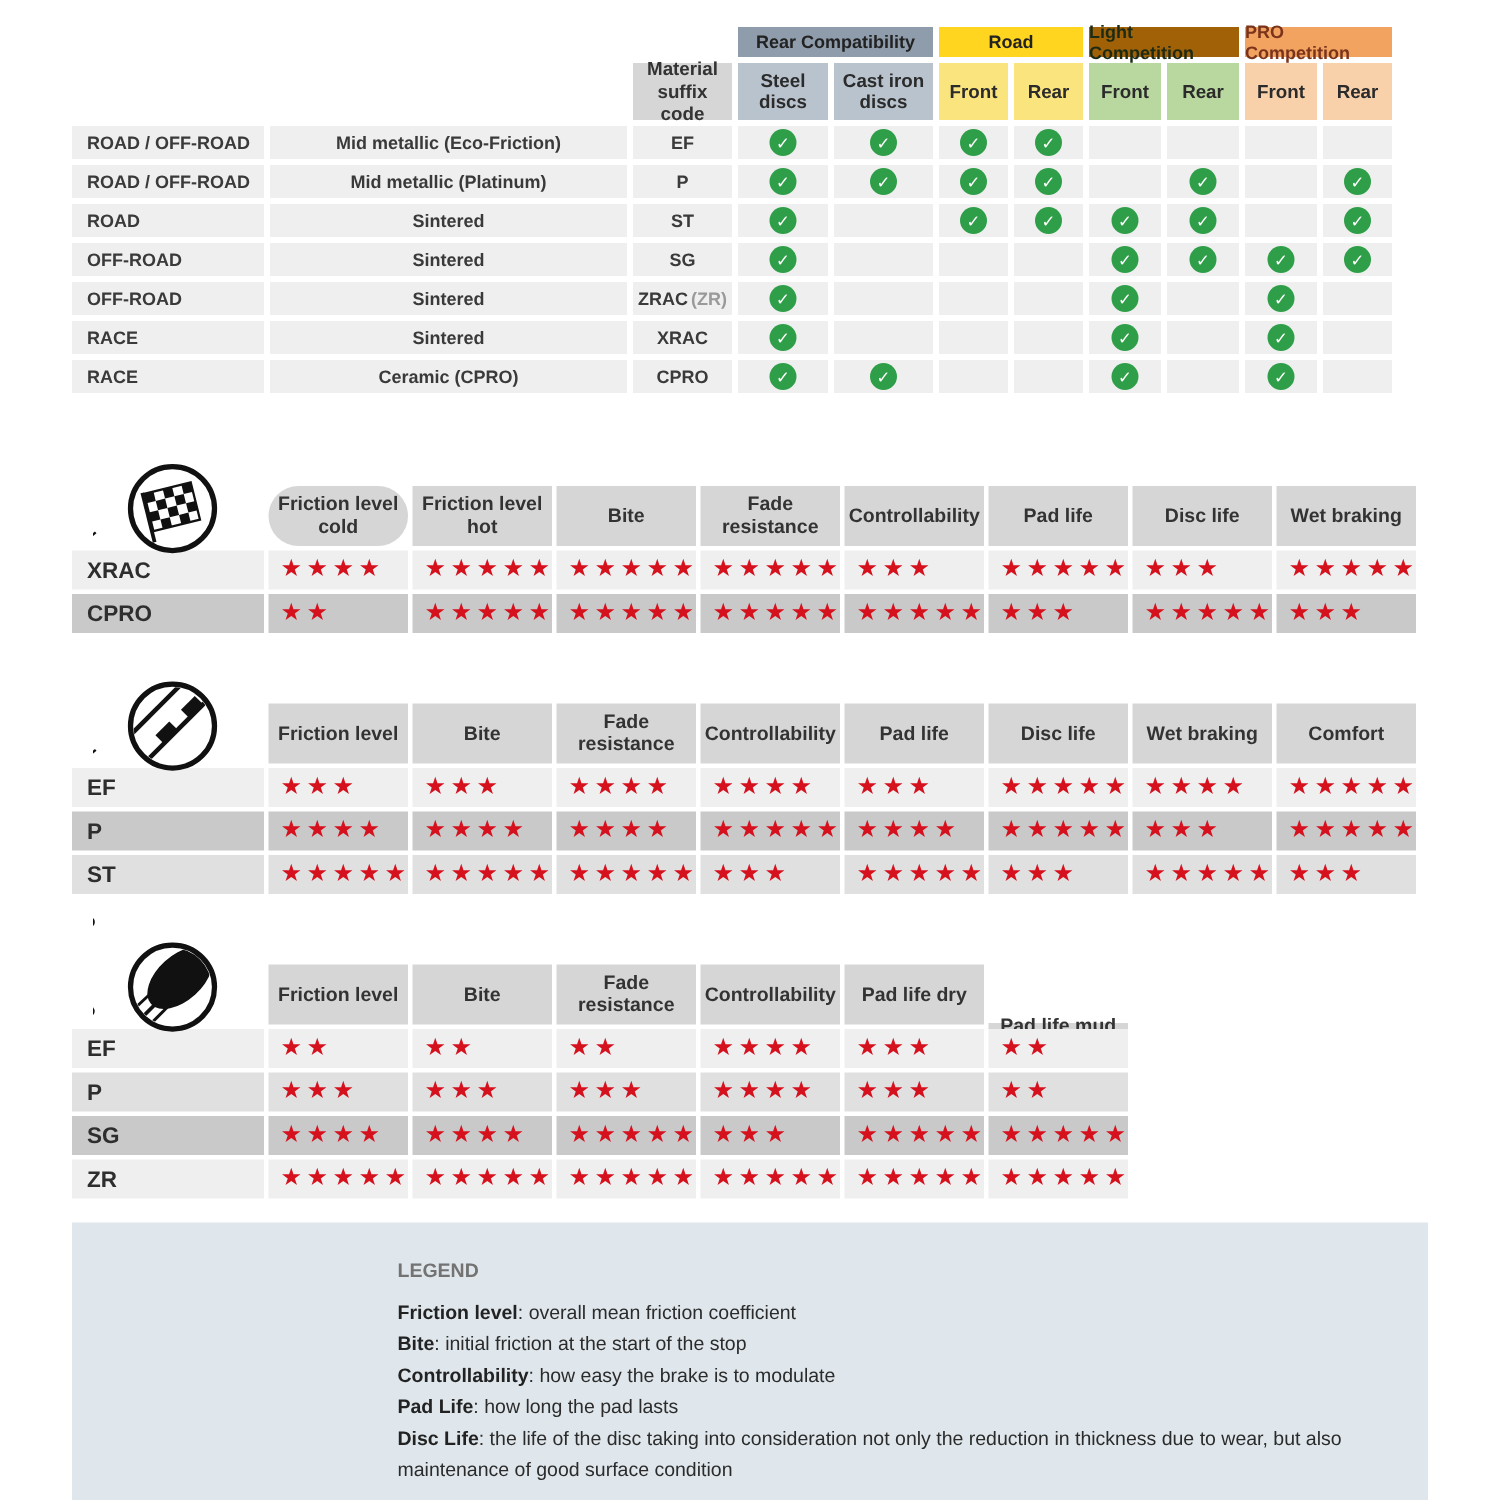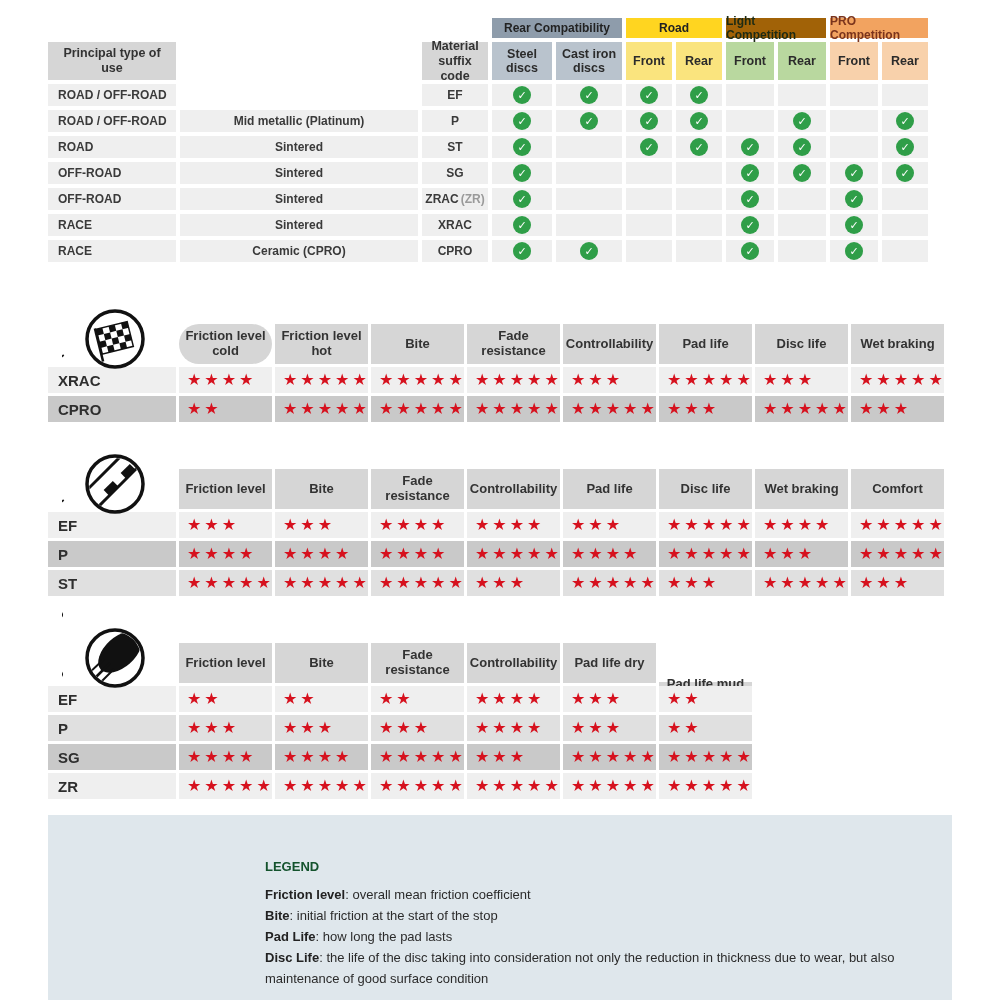--- a/index.html
+++ b/index.html
@@ -91,31 +91,31 @@
 </style>
 </head>
 <body>
 
 <div class="content">
   <div id="compat" class="compat-grid">
       <div class="band" style="grid-area: 1 / 4 / auto / span 2; background: rgb(142, 156, 171); color: rgb(34, 34, 34);">Rear Compatibility</div>
       <div class="band" style="grid-area: 1 / 6 / auto / span 2; background: rgb(255, 213, 32); color: rgb(34, 34, 34);">Road</div>
       <div class="band" style="grid-area: 1 / 8 / auto / span 2; background: #a16207; color: rgb(29, 43, 20);">Light Competition</div>
       <div class="band" style="grid-area: 1 / 10 / auto / span 2; background: rgb(242, 163, 96); color: rgb(123, 52, 28);">PRO Competition</div>
-      <div class="mainhead" style="grid-area: 2 / 1;">Principal type of use</div>
       <div class="mainhead" style="grid-area: 2 / 3;">Material suffix code</div>
       <div class="sub" style="grid-area: 2 / 4; background: rgb(185, 195, 205);">Steel discs</div>
       <div class="sub" style="grid-area: 2 / 5; background: rgb(185, 195, 205);">Cast iron discs</div>
       <div class="sub" style="grid-area: 2 / 6; background: rgb(250, 228, 126);">Front</div>
       <div class="sub" style="grid-area: 2 / 7; background: rgb(250, 228, 126);">Rear</div>
       <div class="sub" style="grid-area: 2 / 8; background: rgb(185, 216, 159);">Front</div>
       <div class="sub" style="grid-area: 2 / 9; background: rgb(185, 216, 159);">Rear</div>
       <div class="sub" style="grid-area: 2 / 10; background: rgb(248, 209, 171);">Front</div>
       <div class="sub" style="grid-area: 2 / 11; background: rgb(248, 209, 171);">Rear</div>
       <div class="cell use" style="grid-area: 3 / 1;">ROAD / OFF-ROAD</div>
+      <div class="cell" style="grid-area: 3 / 2;">Mid metallic (Eco-Friction)</div>
       <div class="cell" style="grid-area: 3 / 3;">EF</div>
       <div class="cell" style="grid-area: 3 / 4;">
         <span class="checkmark" style="background: rgb(47, 158, 72);">✓</span>
       </div>
       <div class="cell" style="grid-area: 3 / 5;">
         <span class="checkmark" style="background: rgb(47, 158, 72);">✓</span>
       </div>
       <div class="cell" style="grid-area: 3 / 6;">
         <span class="checkmark" style="background: rgb(47, 158, 72);">✓</span>
       </div>
@@ -411,21 +411,22 @@
         <div class="stars shade-light" aria-label="5 of 5" style="grid-area: 5 / 2; color: rgb(214, 17, 30);">★★★★★</div>
         <div class="stars shade-light" aria-label="5 of 5" style="grid-area: 5 / 3; color: rgb(214, 17, 30);">★★★★★</div>
         <div class="stars shade-light" aria-label="5 of 5" style="grid-area: 5 / 4; color: rgb(214, 17, 30);">★★★★★</div>
         <div class="stars shade-light" aria-label="5 of 5" style="grid-area: 5 / 5; color: rgb(214, 17, 30);">★★★★★</div>
         <div class="stars shade-light" aria-label="5 of 5" style="grid-area: 5 / 6; color: rgb(214, 17, 30);">★★★★★</div>
         <div class="stars shade-light" aria-label="5 of 5" style="grid-area: 5 / 7; color: rgb(214, 17, 30);">★★★★★</div>
       </div>
     </div>
 
   <div class="legend-panel">
-    <div class="legend-title" style="color: #14532d; margin-top: 20px;">LEGEND</div>
+    <div class="legend-title" style="color: #737373;">LEGEND</div>
     <div id="legend-items">
         <div class="legend-line"><span class="term">Friction level</span>: overall mean friction coefficient</div>
         <div class="legend-line"><span class="term">Bite</span>: initial friction at the start of the stop</div>
+        <div class="legend-line"><span class="term">Controllability</span>: how easy the brake is to modulate</div>
         <div class="legend-line"><span class="term">Pad Life</span>: how long the pad lasts</div>
         <div class="legend-line"><span class="term">Disc Life</span>: the life of the disc taking into consideration not only the reduction in thickness due to wear, but also maintenance of good surface condition</div>
       </div>
   </div>
 </div>
 
 </body></html>

